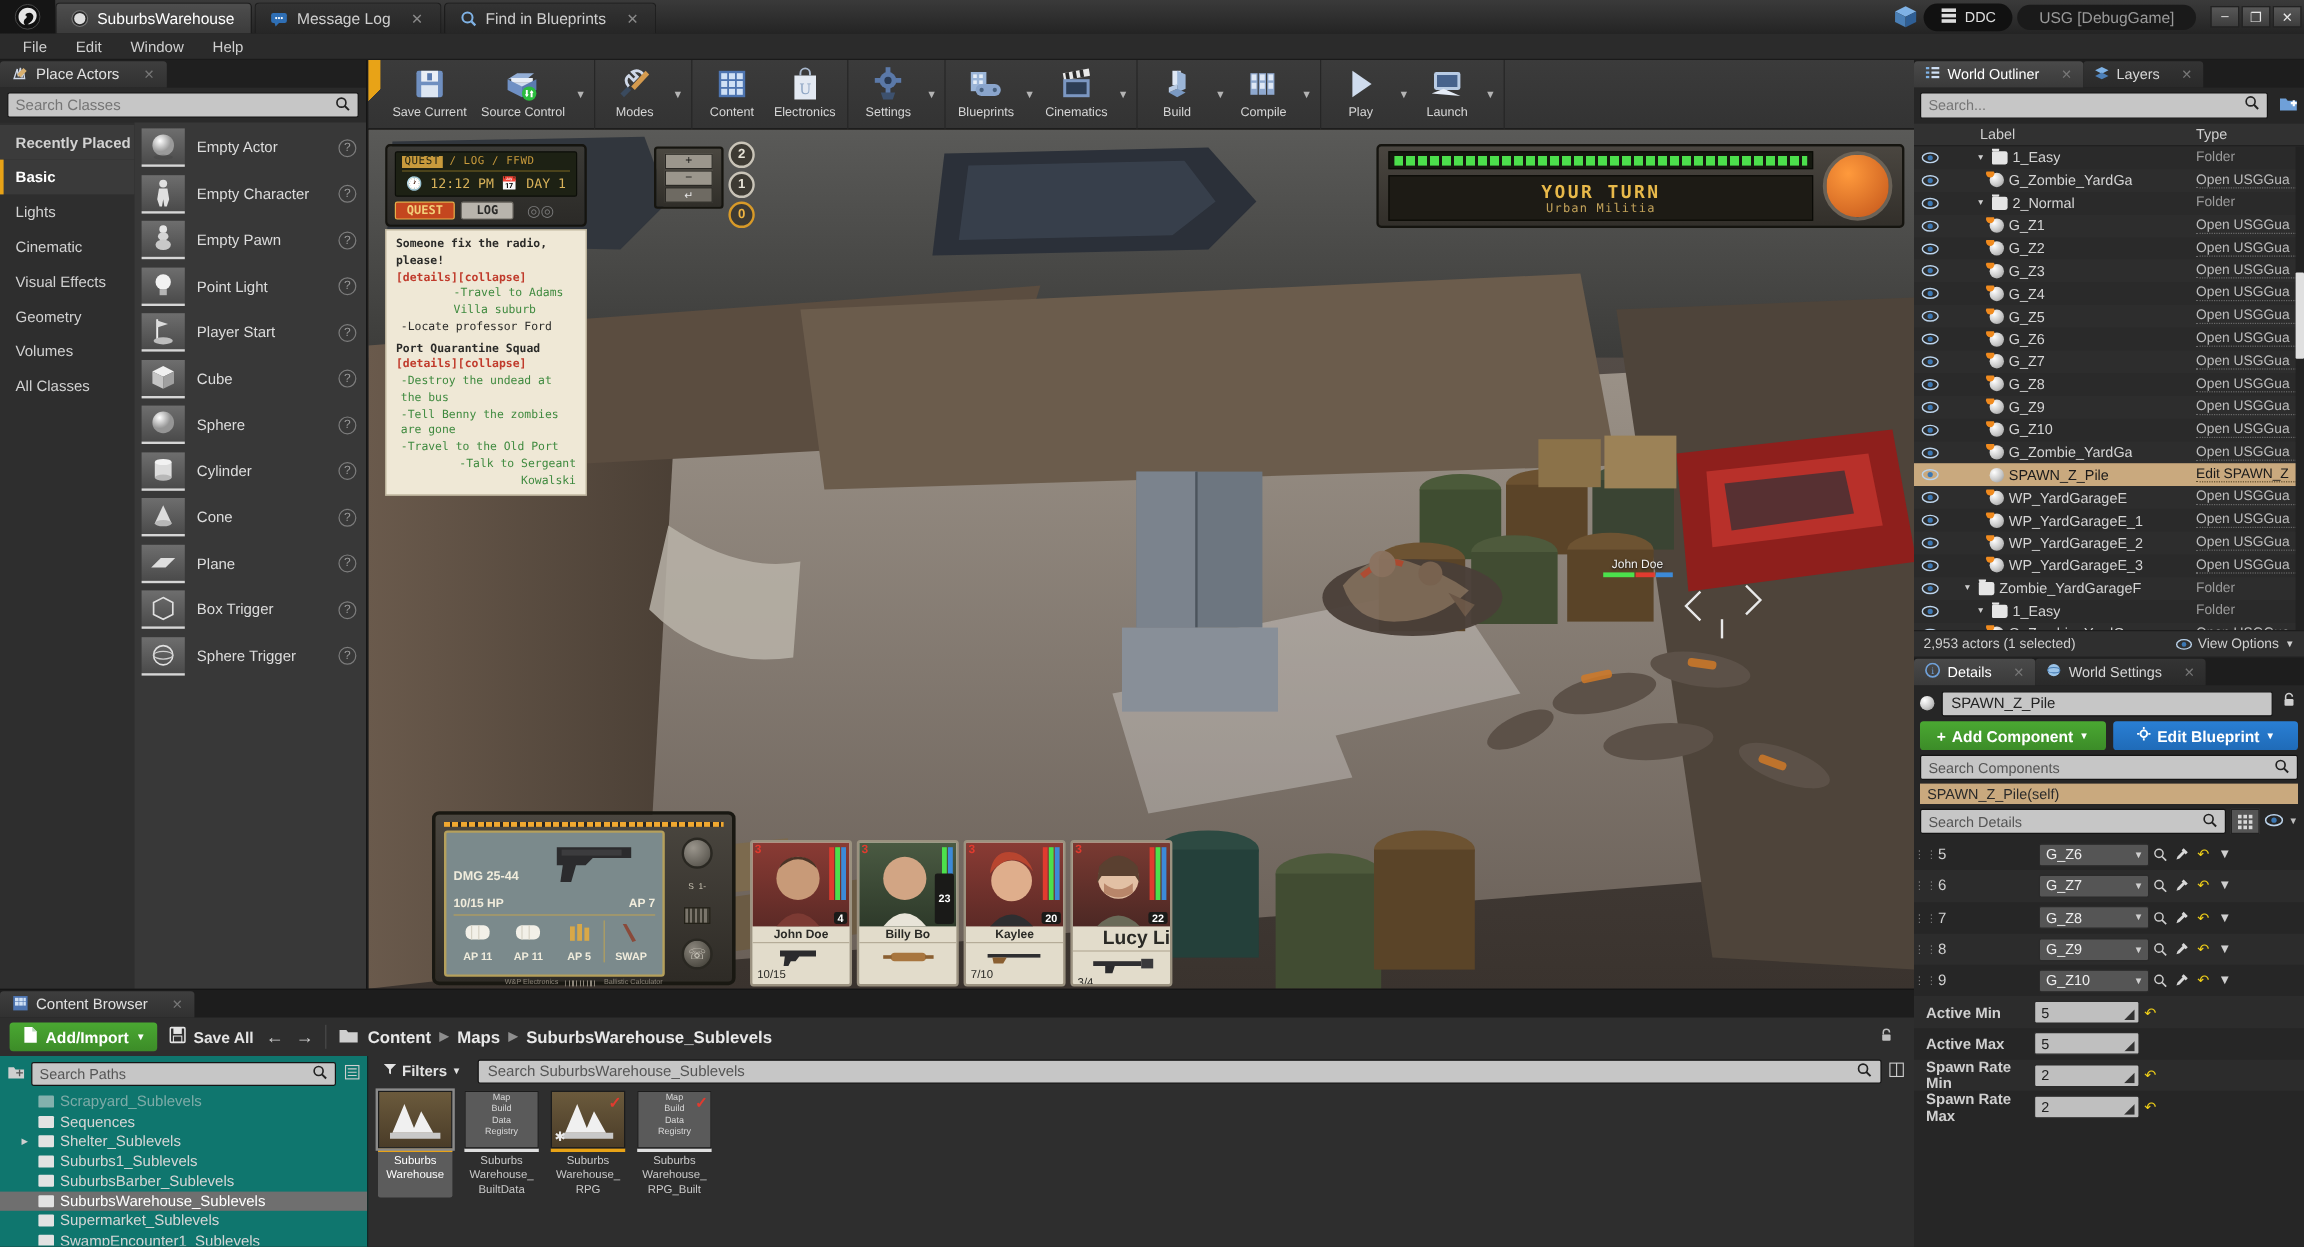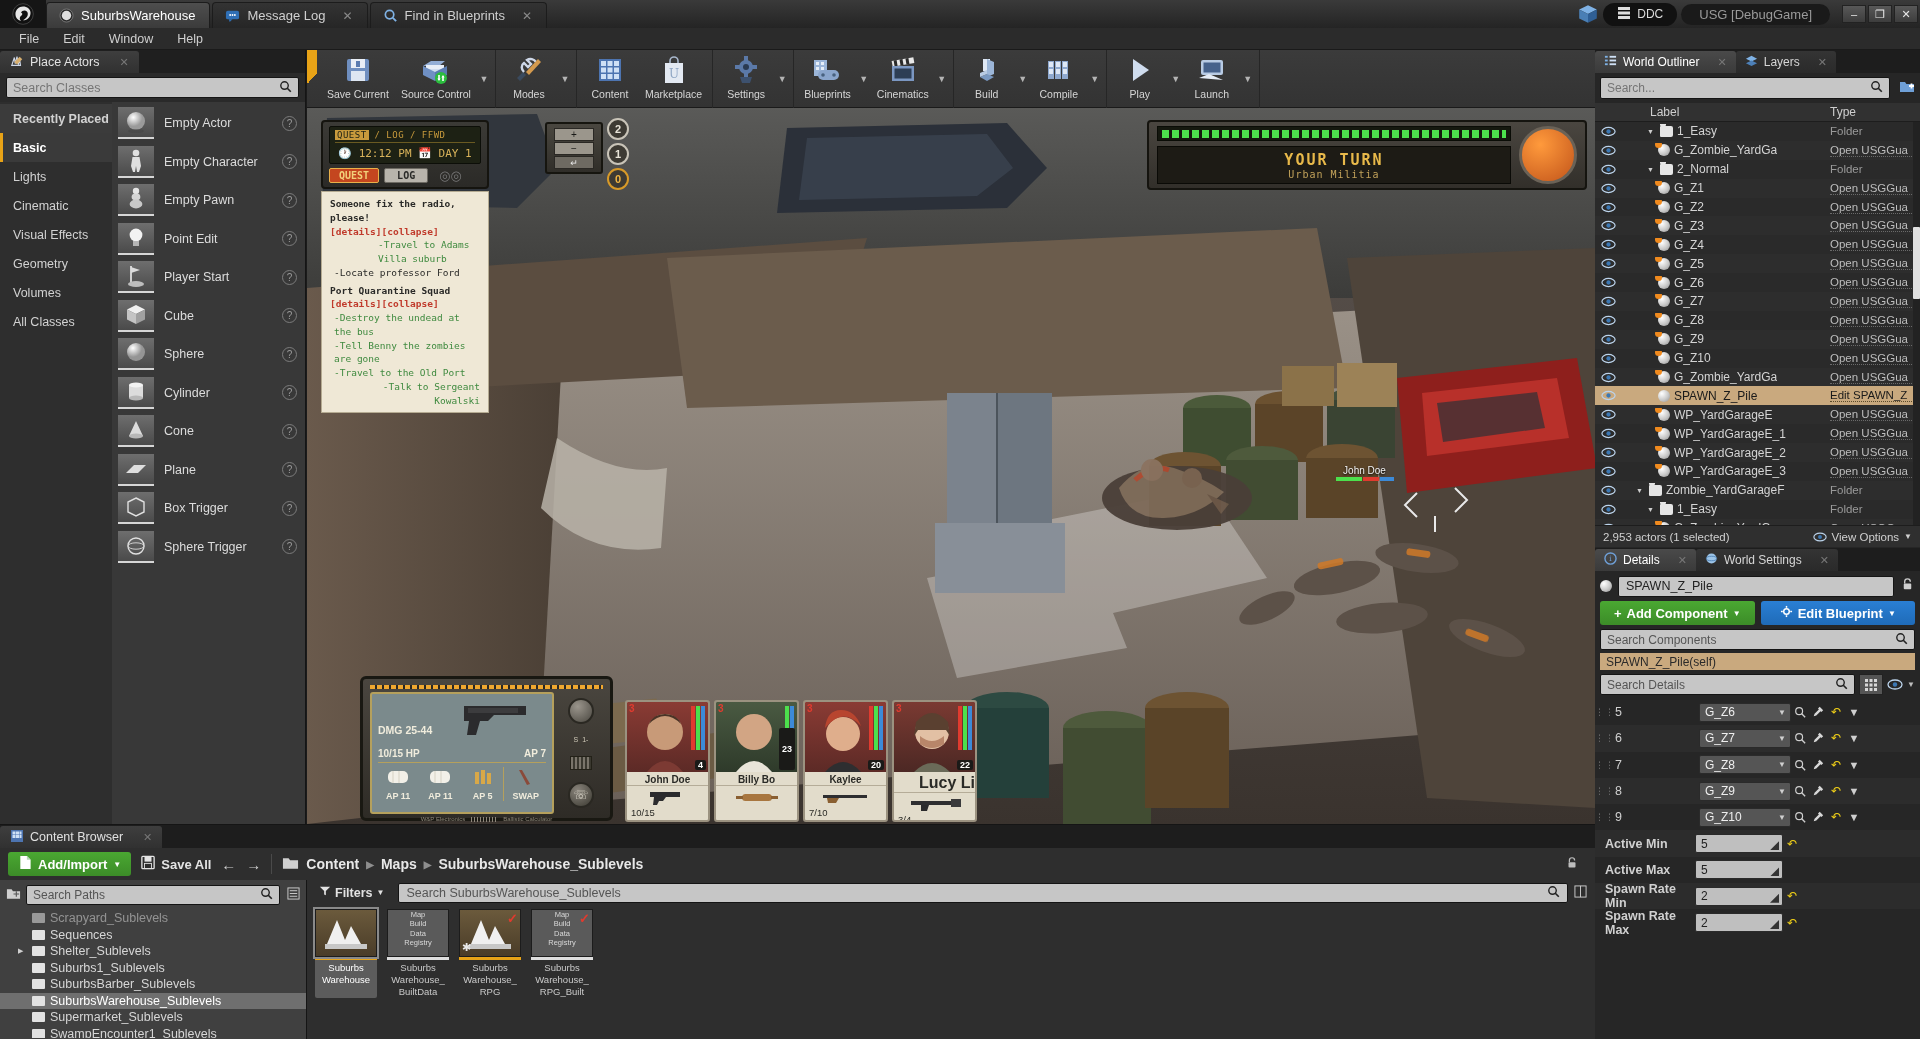--- a/index.html
+++ b/index.html
@@ -155,21 +155,21 @@
   .cb-toolbar { height:32px; display:flex; align-items:center; gap:10px; padding:0 8px; background:#2e2e2e;}
   .cb-add { height:24px; background:linear-gradient(#4aa832,#3c8c28); border-radius:3px; display:flex;
     align-items:center; gap:6px; padding:0 10px; font-size:13px; font-weight:bold; color:#fff;}
   .cb-save { display:flex; align-items:center; gap:6px; font-size:13px; font-weight:bold; color:#e4e4e4;}
   .cb-nav { display:flex; gap:10px; color:#cfcfcf; font-size:15px; align-items:center;}
   .cb-divider{width:1px;height:20px;background:#4a4a4a;}
   .crumbs { display:flex; align-items:center; gap:7px; font-size:14px; font-weight:bold; color:#e8e8e8;}
   .crumbs .sep{color:#8e8e8e;font-size:10px;}
   .cb-lock{margin-left:auto;color:#bdbdbd;font-size:13px;padding-right:8px;}
   .cb-body { display:flex; height:160px; }
-  .cb-left { width:307px; background:#404040; border-right:1px solid #151515;}
+  .cb-left { width:307px; background:#0f766e; border-right:1px solid #151515;}
   .cb-pathsearch { height:24px; margin:3px 4px; display:flex; align-items:center; gap:4px;}
   .cb-pathsearch .ic { width:18px;color:#cfcfcf;font-size:13px;text-align:center;}
   .cb-pathsearch .box{flex:1;height:20px;background:#c6c6c6;border:1px solid #141414;border-radius:2px;
     display:flex;align-items:center;padding:0 6px;font-size:12px;color:#555;}
   .tree { overflow:hidden; height:128px;}
   .tree-row { height:16.5px; display:flex; align-items:center; gap:5px; font-size:12.5px; color:#d6d6d6;
     padding-left:18px;}
   .tree-row.sel { background:#6f6f6f; color:#fff;}
   .tree-row .tarrow{ width:9px;color:#cfcfcf;font-size:7px;}
   .cb-right { flex:1; background:#2e2e2e; }
@@ -348,21 +348,21 @@
         <div class="pa-name">Empty Pawn</div>
         <div class="pa-q">?</div>
       </div>
       <div class="pa-item">
         <div class="pa-thumb">
             <svg width="20" height="26" viewBox="0 0 20 26">
               <circle cx="10" cy="10" r="6.4" fill="#f2f2f2"></circle>
               <rect x="7" y="16" width="6" height="5" fill="#b5b5b5"></rect>
             </svg>
           </div>
-        <div class="pa-name">Point Edit</div>
+        <div class="pa-name">Point Light</div>
         <div class="pa-q">?</div>
       </div>
       <div class="pa-item">
         <div class="pa-thumb">
             <svg width="24" height="26" viewBox="0 0 24 26">
               <line x1="7" y1="3" x2="7" y2="20" stroke="#eee" stroke-width="1.6"></line>
               <path d="M7 4l9 3-9 3z" fill="#dcdcdc"></path>
               <ellipse cx="12" cy="21" rx="8" ry="3" fill="#bdbdbd"></ellipse>
             </svg>
           </div>
@@ -516,21 +516,21 @@
       <div class="tb-lbl">Content</div>
     </div>
     <div class="tb-btn">
       <div class="tb-ic">
         <svg width="26" height="30" viewBox="0 0 26 30">
             <path d="M4 8h18v20H4z" fill="#e3e9f2"></path>
             <path d="M9 8V6a4 4 0 018 0v2" fill="none" stroke="#a9b8cd" stroke-width="1.6"></path>
             <text x="13" y="23" font-size="12" fill="#8fa6c4" text-anchor="middle" font-family="DejaVu Serif, serif">U</text>
           </svg>
       </div>
-      <div class="tb-lbl">Marketplace</div>
+      <div class="tb-lbl">Electronics</div>
     </div>
   </div>
 
   <div class="tb-group">
     <div class="tb-btn">
       <div class="tb-ic">
         <svg width="30" height="30" viewBox="0 0 30 30">
             <circle cx="15" cy="12" r="7" fill="#5b79a8"></circle>
             <circle cx="15" cy="12" r="3" fill="#2a3a52"></circle>
             <g fill="#5b79a8">

